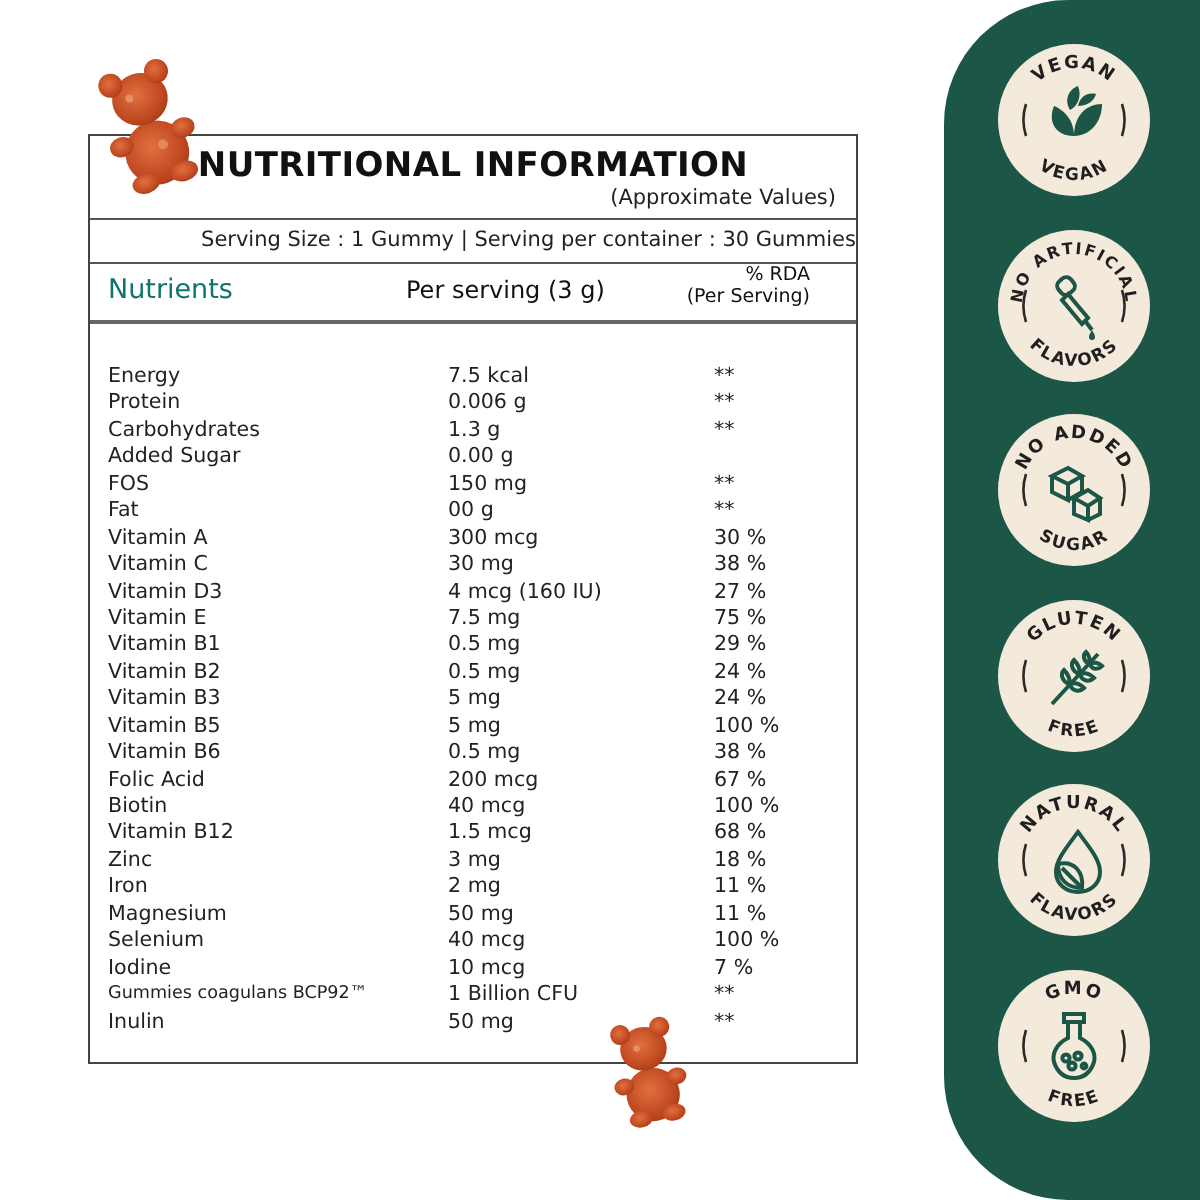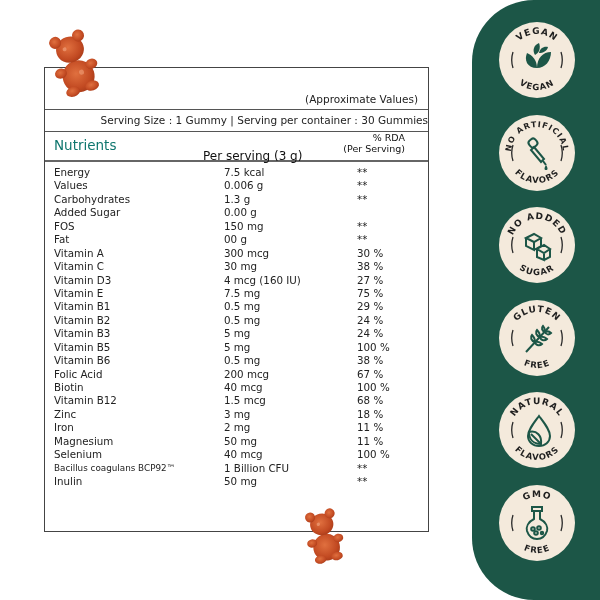--- a/index.html
+++ b/index.html
@@ -20,26 +20,26 @@
     position: absolute; right: 10px; top: 25px; font-size: 10.5px; color: #222;
   }
   .serving-row {
     height: 22px; border-bottom: 1.5px solid #555; text-align: right;
     font-size: 10.5px; line-height: 20px; color: #222;
   }
   .head-row {
     height: 30px; border-bottom: 2.5px solid #666; position: relative;
   }
   .head-row .h1 { position: absolute; left: 9px; top: 5px; font-size: 13.5px; color: #0f766e; }
-  .head-row .h2 { position: absolute; left: 158px; top: 6px; font-size: 12px; color: #111; margin-top: 11px; }
+  .head-row .h2 { position: absolute; left: 158px; top: 6px; font-size: 12px; color: #111; }
   .head-row .h3 {
     position: absolute; left: 288px; top: 0px; width: 72px; text-align: right;
     font-size: 9.5px; line-height: 11px; color: #111;
   }
-  .rows { padding-top: 4px; }
+  .rows { padding-top: 20px; }
   .row { position: relative; height: 13.45px; font-size: 10.3px; line-height: 13.45px; color: #222; }
   .row .c1 { position: absolute; left: 9px; white-space: nowrap; }
   .row .c1.small { font-size: 8.8px; }
   .row .c2 { position: absolute; left: 179px; white-space: nowrap; }
   .row .c3 { position: absolute; left: 312px; white-space: nowrap; }
 
   
   .gummy { position: absolute; }
 
   
@@ -51,39 +51,40 @@
     position: absolute; left: 499px; width: 76px; height: 76px; border-radius: 50%;
     background: #f4eadc;
   }
   .badge svg { position: absolute; left: 0; top: 0; }
 </style>
 </head>
 <body>
 
 <div class="panel">
   <div class="title-row">
+    <div class="title">NUTRITIONAL INFORMATION</div>
     <div class="subtitle">(Approximate Values)</div>
   </div>
   <div class="serving-row">Serving Size : 1 Gummy | Serving per container : 30 Gummies</div>
   <div class="head-row">
     <div class="h1">Nutrients</div>
     <div class="h2">Per serving (3 g)</div>
     <div class="h3">
       <div>% RDA</div>
       <div>(Per Serving)</div>
     </div>
   </div>
   <div class="rows" id="rows">
       <div class="row">
         <span class="c1">Energy</span>
         <span class="c2">7.5 kcal</span>
         <span class="c3">**</span>
       </div>
       <div class="row">
-        <span class="c1">Values</span>
+        <span class="c1">Protein</span>
         <span class="c2">0.006 g</span>
         <span class="c3">**</span>
       </div>
       <div class="row">
         <span class="c1">Carbohydrates</span>
         <span class="c2">1.3 g</span>
         <span class="c3">**</span>
       </div>
       <div class="row">
         <span class="c1">Added Sugar</span>
@@ -174,21 +175,26 @@
         <span class="c1">Magnesium</span>
         <span class="c2">50 mg</span>
         <span class="c3">11 %</span>
       </div>
       <div class="row">
         <span class="c1">Selenium</span>
         <span class="c2">40 mcg</span>
         <span class="c3">100 %</span>
       </div>
       <div class="row">
-        <span class="c1 small">Bacillus coagulans BCP92™</span>
+        <span class="c1">Iodine</span>
+        <span class="c2">10 mcg</span>
+        <span class="c3">7 %</span>
+      </div>
+      <div class="row">
+        <span class="c1 small">Gummies coagulans BCP92™</span>
         <span class="c2">1 Billion CFU</span>
         <span class="c3">**</span>
       </div>
       <div class="row">
         <span class="c1">Inulin</span>
         <span class="c2">50 mg</span>
         <span class="c3">**</span>
       </div>
     </div>
 </div>

